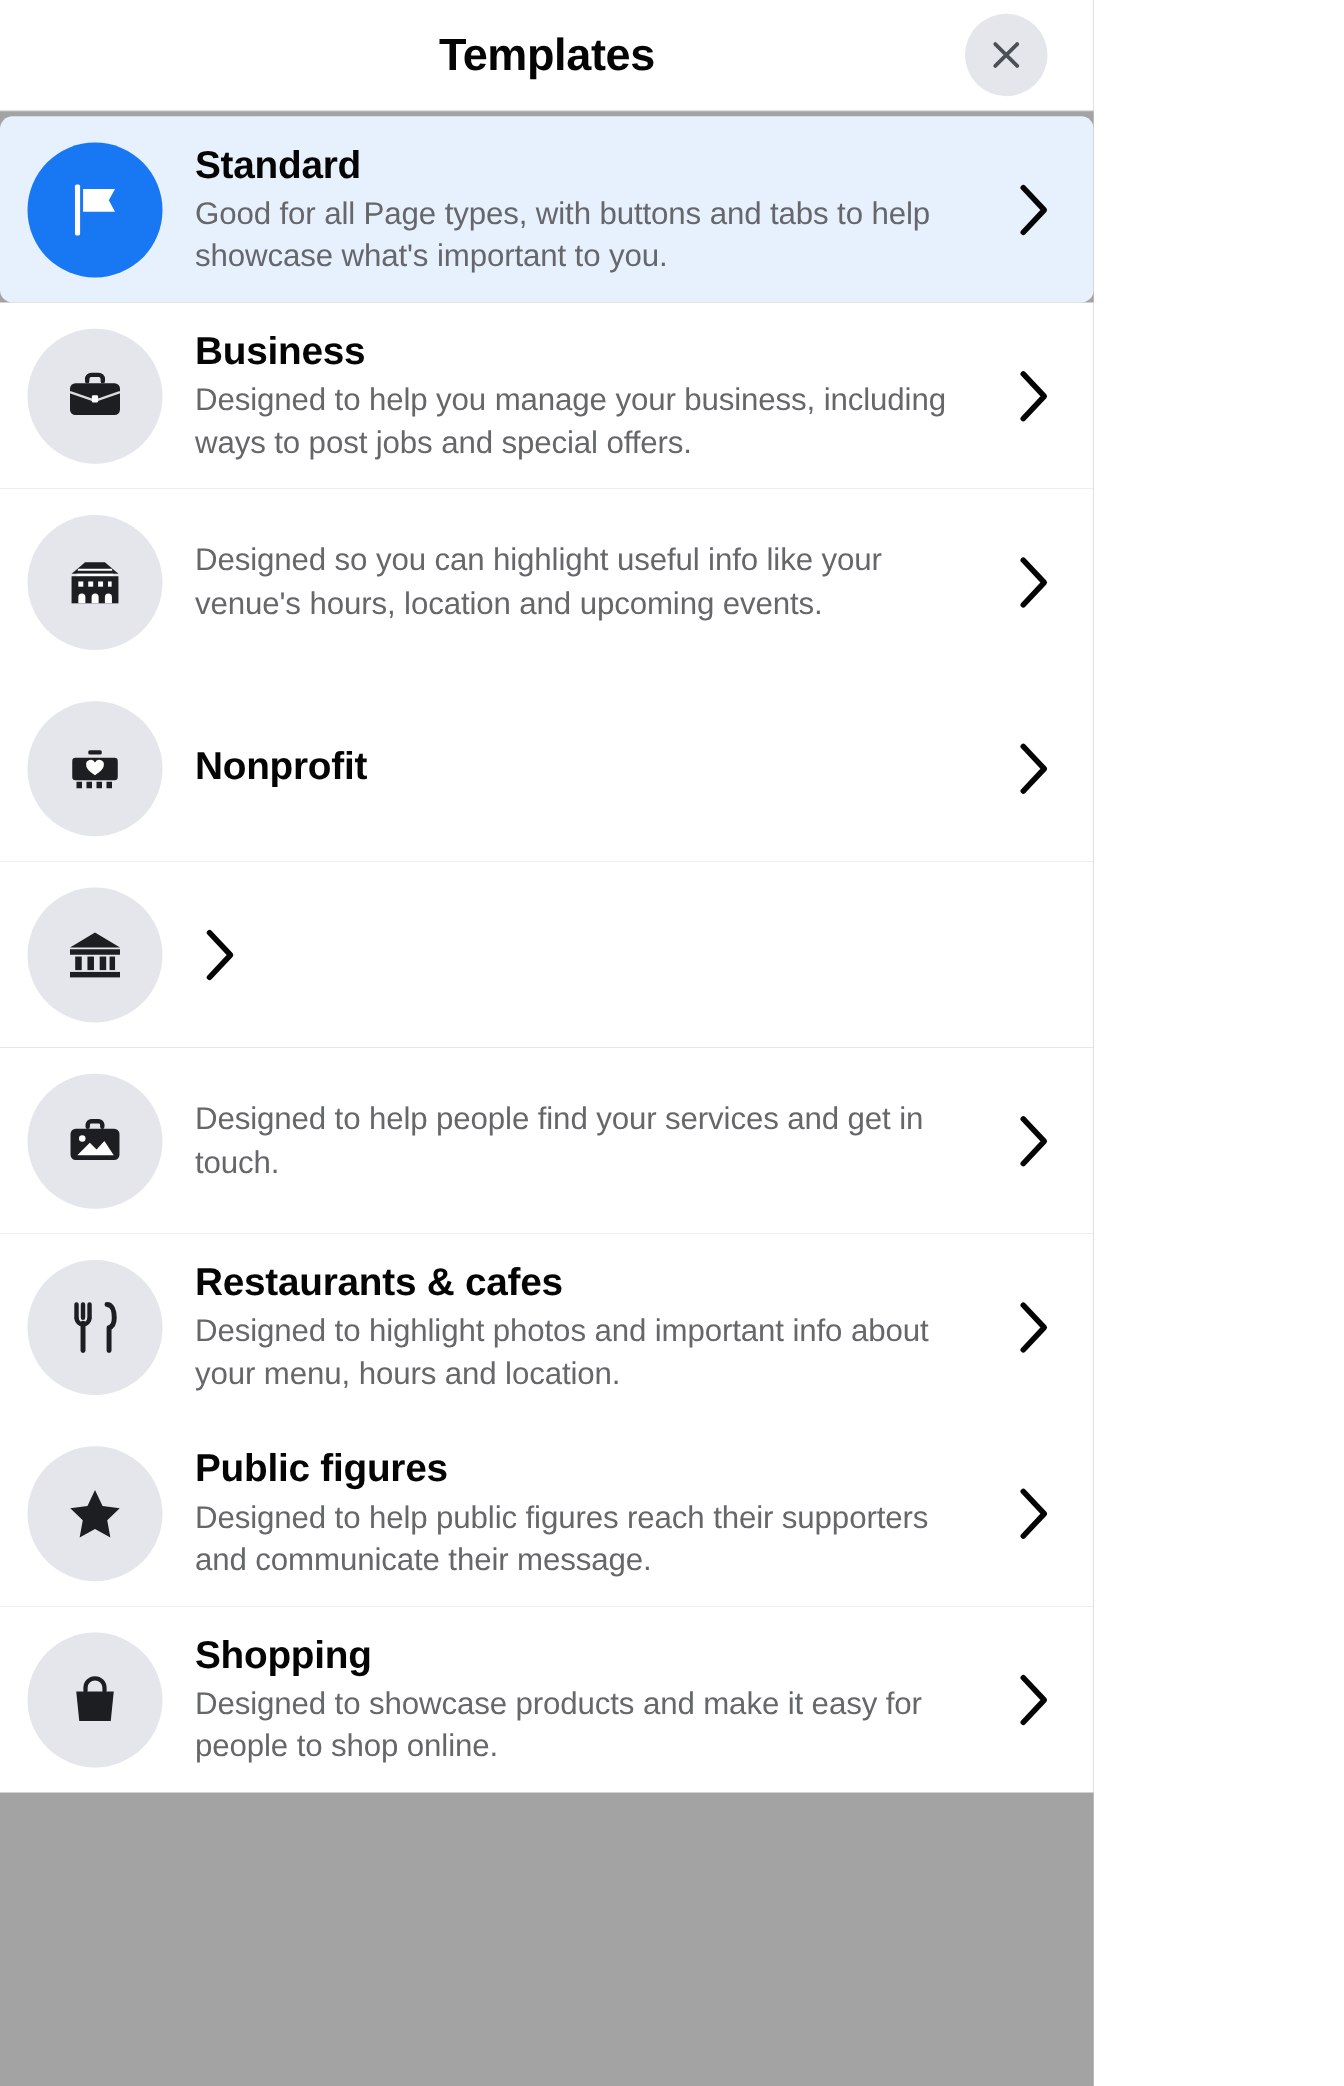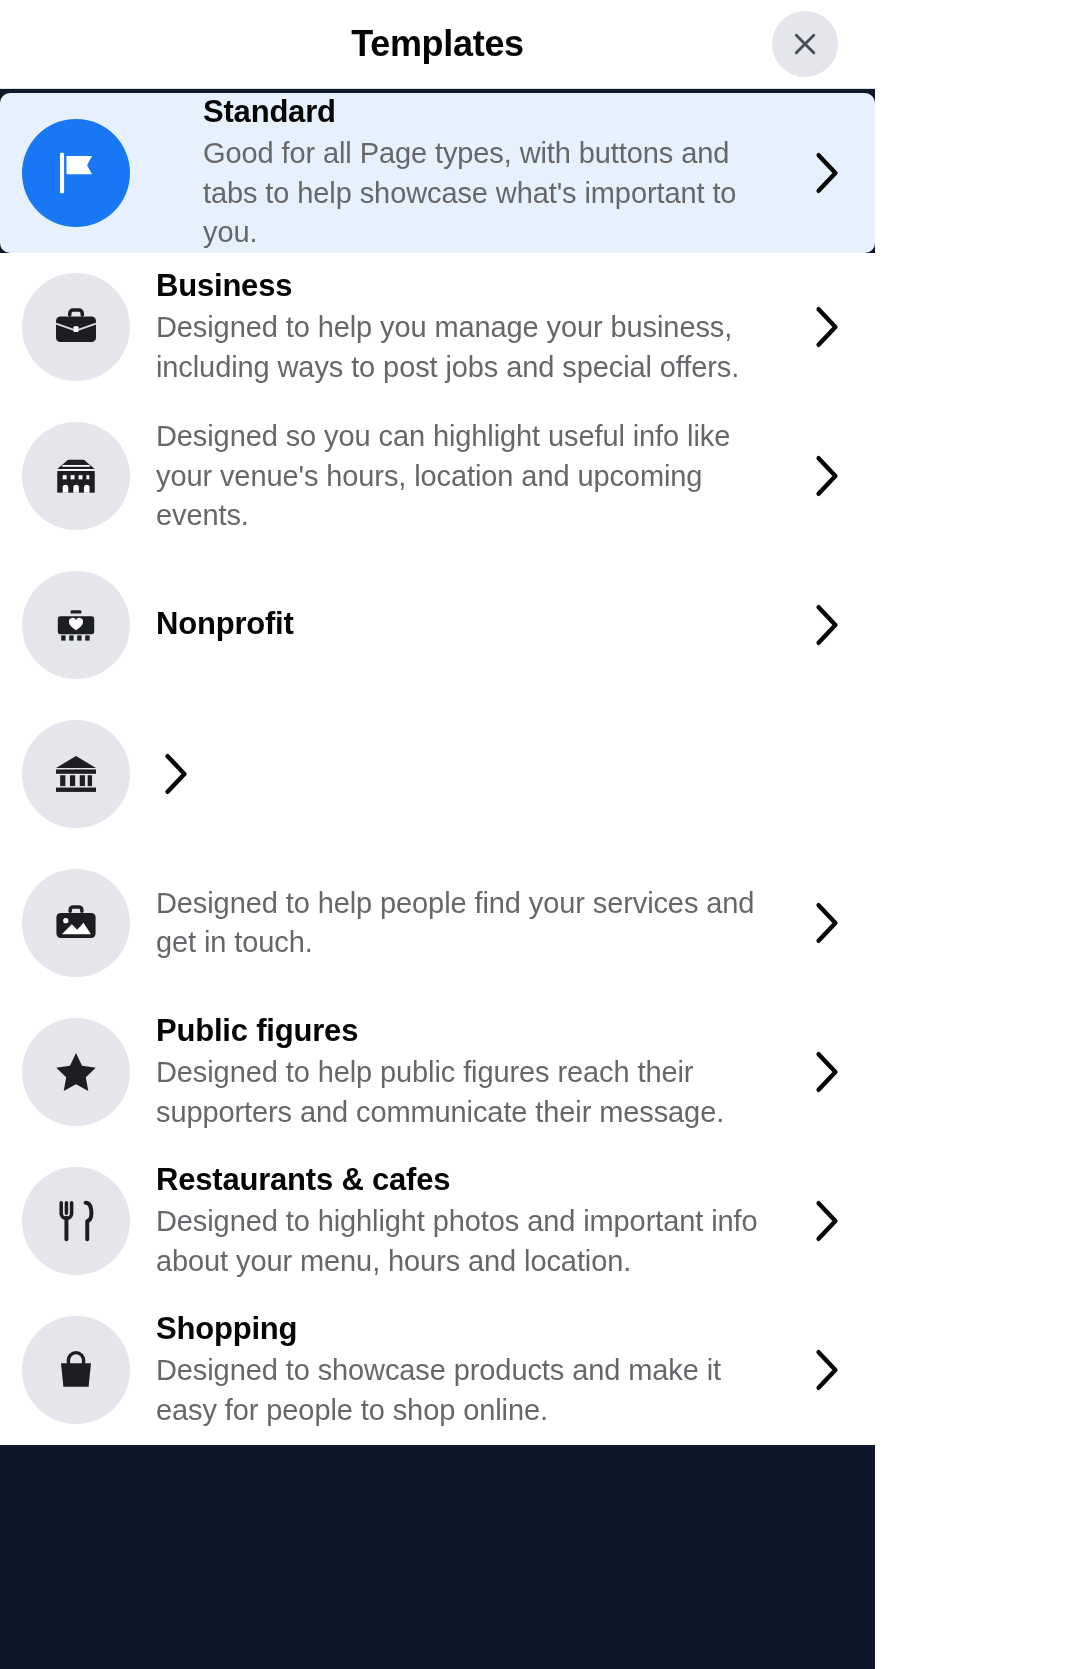--- a/index.html
+++ b/index.html
@@ -8,21 +8,21 @@
     height: 1669px;
     background: #ffffff;
     font-family: "Liberation Sans", sans-serif;
     -webkit-font-smoothing: antialiased;
   }
   .screen {
     width: 875px;
     height: 1669px;
     position: relative;
     overflow: hidden;
-    background: #0f172a;
+    background: #a3a3a3;
   }
 
   
   .header {
     height: 88px;
     position: relative;
     display: flex;
     align-items: center;
     justify-content: center;
     background: #ffffff;
@@ -65,21 +65,20 @@
     display: flex;
     align-items: center;
     min-height: 149px;
     padding: 0 28px 0 22px;
     background: #ffffff;
     cursor: pointer;
   }
   .row.selected {
     background: #e7f0fd;
     border-radius: 10px;
-    gap: 47px;
   }
   .avatar {
     flex: 0 0 auto;
     width: 108px;
     height: 108px;
     border-radius: 50%;
     background: #e4e6eb;
     display: flex;
     align-items: center;
     justify-content: center;
@@ -97,21 +96,21 @@
   }
   .row-title {
     font-size: 31px;
     font-weight: 700;
     color: #050505;
     line-height: 1.22;
     letter-spacing: -0.2px;
     margin-bottom: 3px;
   }
   .row-desc {
-    font-size: 29px;
+    font-size: 25px;
     font-weight: 400;
     color: #65676b;
     line-height: 1.37;
     letter-spacing: -0.1px;
   }
 
   .chevron {
     flex: 0 0 auto;
     width: 40px;
     height: 52px;
@@ -272,39 +271,20 @@
         <svg width="26" height="42" viewBox="0 0 12 20" fill="none">
           <path d="M2 1.5 L10 10 L2 18.5" stroke="#050505" stroke-width="2.1" stroke-linecap="round" stroke-linejoin="round"></path>
         </svg>
       </div>
     </div>
 
     <div class="row">
       <div class="avatar">
         <span>
           <svg width="50" height="50" viewBox="0 0 24 24">
-            <path d="M12 2.9 L14.9 9.0 L21.5 9.9 L16.7 14.5 L17.9 21.1 L12 17.9 L6.1 21.1 L7.3 14.5 L2.5 9.9 L9.1 9.0 Z" fill="#1c1e21"></path>
-          </svg>
-        </span>
-      </div>
-      <div class="row-text">
-        <div class="row-title">Public figures</div>
-        <div class="row-desc">Designed to help public figures reach their supporters and communicate their message.</div>
-      </div>
-      <div class="chevron">
-        <svg width="26" height="42" viewBox="0 0 12 20" fill="none">
-          <path d="M2 1.5 L10 10 L2 18.5" stroke="#050505" stroke-width="2.1" stroke-linecap="round" stroke-linejoin="round"></path>
-        </svg>
-      </div>
-    </div>
-
-    <div class="row">
-      <div class="avatar">
-        <span>
-          <svg width="50" height="50" viewBox="0 0 24 24">
             <path d="M7.4 3.2 V8.3 M9.9 3.2 V8.3 M4.9 3.2 V8.3" stroke="#1c1e21" stroke-width="1.7" stroke-linecap="round"></path>
             <path d="M4.9 8.3 a2.5 2.5 0 0 0 5 0" fill="none" stroke="#1c1e21" stroke-width="1.7"></path>
             <path d="M7.4 10.4 V20.8" stroke="#1c1e21" stroke-width="1.9" stroke-linecap="round"></path>
             <path d="M16.6 3.2 c1.9 0 2.8 2.2 2.8 5.1 c0 2.3-0.9 3.5-2 3.8 V20.8" fill="none" stroke="#1c1e21" stroke-width="1.9" stroke-linecap="round" stroke-linejoin="round"></path>
           </svg>
         </span>
       </div>
       <div class="row-text">
         <div class="row-title">Restaurants &amp; cafes</div>
         <div class="row-desc">Designed to highlight photos and important info about your menu, hours and location.</div>
@@ -312,20 +292,39 @@
       <div class="chevron">
         <svg width="26" height="42" viewBox="0 0 12 20" fill="none">
           <path d="M2 1.5 L10 10 L2 18.5" stroke="#050505" stroke-width="2.1" stroke-linecap="round" stroke-linejoin="round"></path>
         </svg>
       </div>
     </div>
 
     <div class="row">
       <div class="avatar">
         <span>
+          <svg width="50" height="50" viewBox="0 0 24 24">
+            <path d="M12 2.9 L14.9 9.0 L21.5 9.9 L16.7 14.5 L17.9 21.1 L12 17.9 L6.1 21.1 L7.3 14.5 L2.5 9.9 L9.1 9.0 Z" fill="#1c1e21"></path>
+          </svg>
+        </span>
+      </div>
+      <div class="row-text">
+        <div class="row-title">Public figures</div>
+        <div class="row-desc">Designed to help public figures reach their supporters and communicate their message.</div>
+      </div>
+      <div class="chevron">
+        <svg width="26" height="42" viewBox="0 0 12 20" fill="none">
+          <path d="M2 1.5 L10 10 L2 18.5" stroke="#050505" stroke-width="2.1" stroke-linecap="round" stroke-linejoin="round"></path>
+        </svg>
+      </div>
+    </div>
+
+    <div class="row">
+      <div class="avatar">
+        <span>
           <svg width="48" height="48" viewBox="0 0 24 24">
             <path d="M8.2 8.4 V7.1 a3.8 3.8 0 0 1 7.6 0 V8.4" fill="none" stroke="#1c1e21" stroke-width="1.7" stroke-linecap="round"></path>
             <path d="M4.5 8.6 H19.5 L18.3 20.4 H5.7 Z" fill="#1c1e21"></path>
           </svg>
         </span>
       </div>
       <div class="row-text">
         <div class="row-title">Shopping</div>
         <div class="row-desc">Designed to showcase products and make it easy for people to shop online.</div>
       </div>

